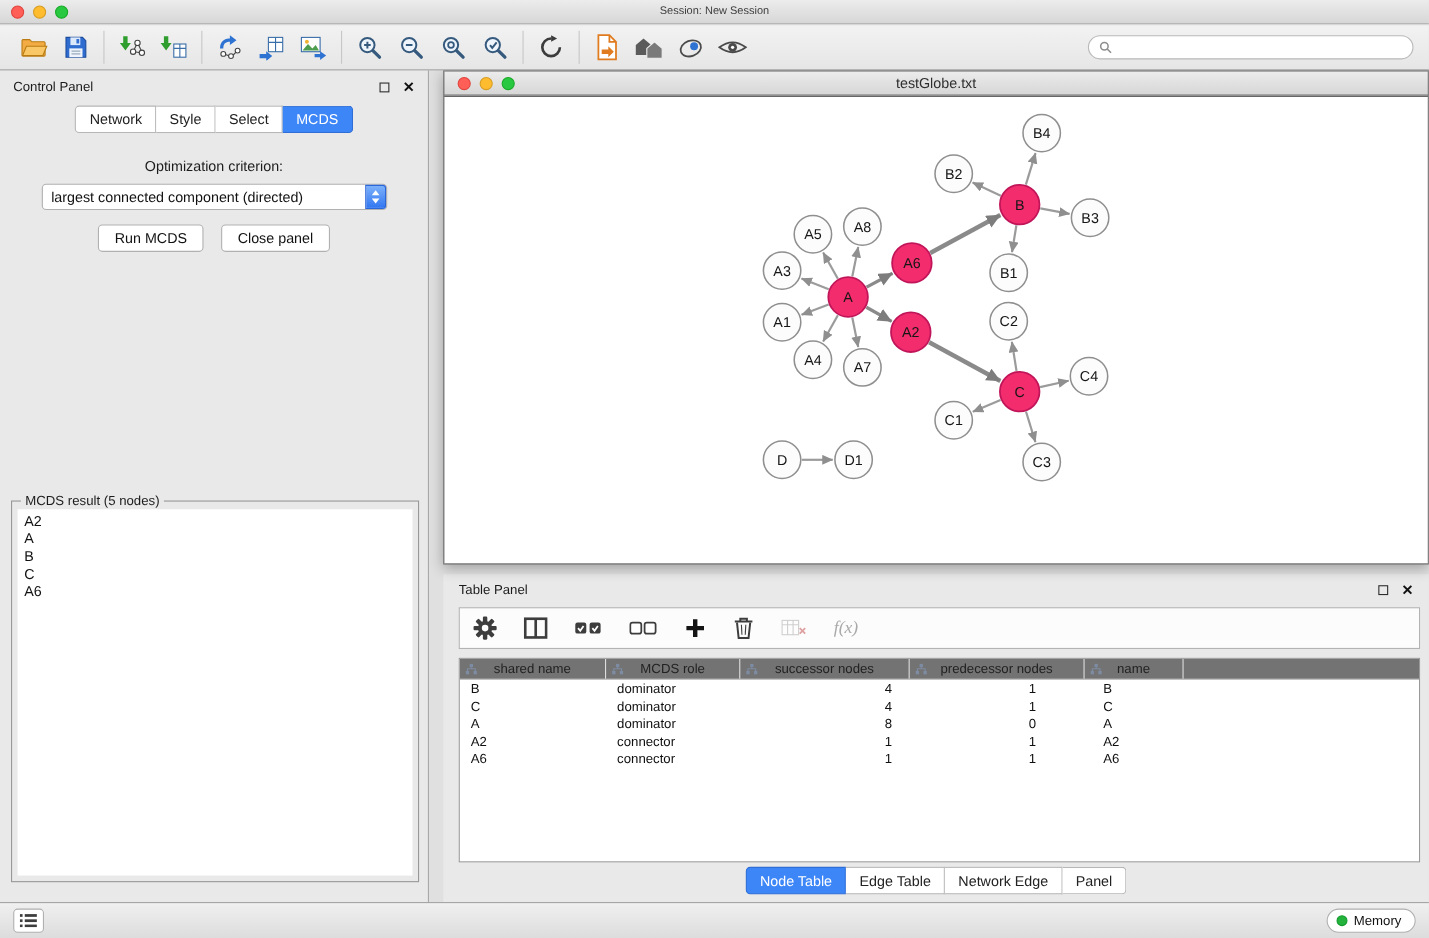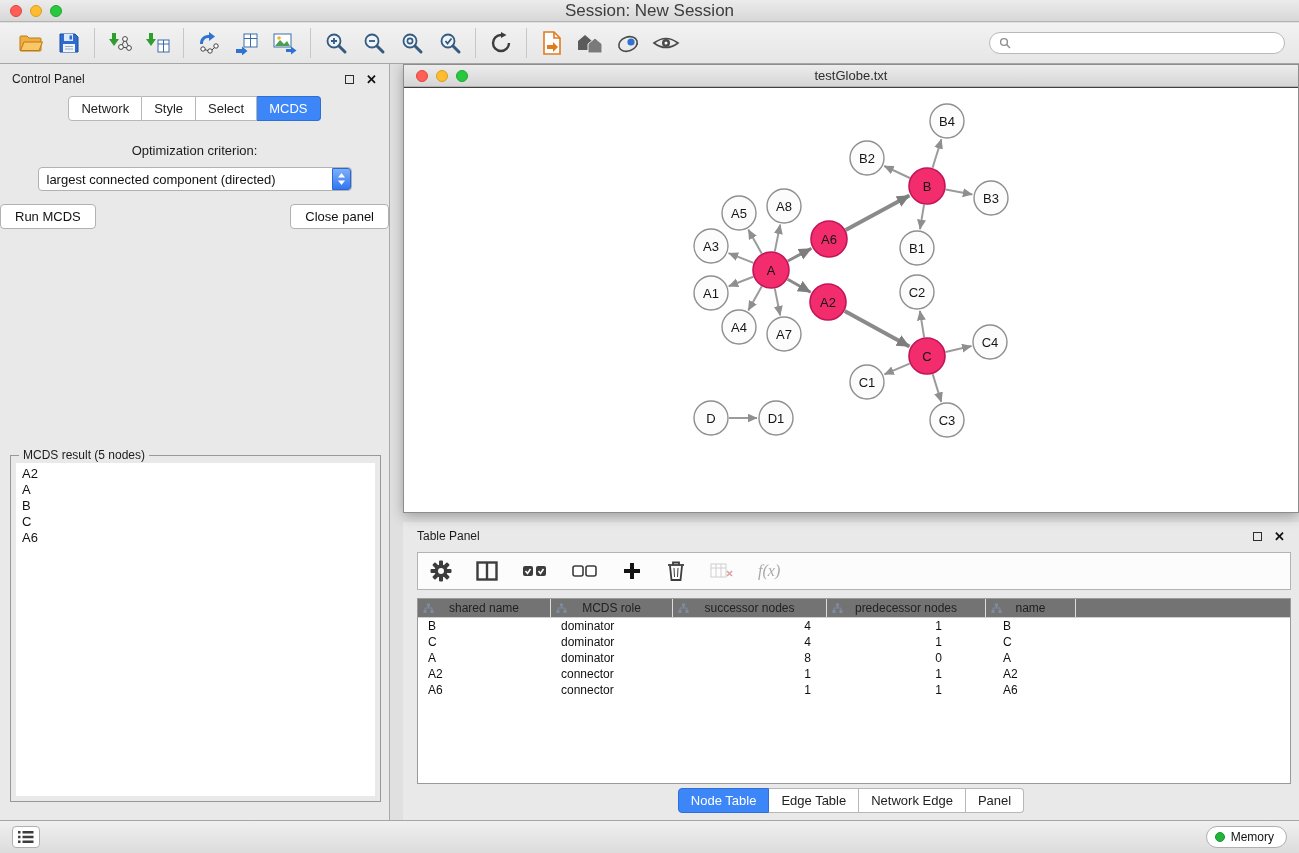--- a/index.html
+++ b/index.html
@@ -6,21 +6,21 @@
 html,body{width:1299px;height:853px}
 body{font-family:"Liberation Sans",sans-serif;background:#e0e0e0;position:relative;overflow:hidden;-webkit-font-smoothing:antialiased}
 
 
 .titlebar{position:absolute;top:0;left:0;width:100%;height:22px;background:linear-gradient(#ececec,#d7d7d7);border-bottom:1px solid #b3b3b3;display:flex;align-items:center;z-index:30}
 .traffic{display:flex;gap:8px;margin-left:10px;z-index:2}
 .tl{width:12px;height:12px;border-radius:50%}
 .tl.red{background:#ff5f57;border:1px solid #e0443e}
 .tl.yellow{background:#febc2e;border:1px solid #d89e24}
 .tl.green{background:#28c840;border:1px solid #1aab29}
-.bar-title{position:absolute;left:0;right:0;text-align:center;font-size:17px;color:#3d3d3d}
+.bar-title{position:absolute;left:0;right:0;text-align:center;font-size:10px;color:#3d3d3d}
 
 
 .toolbar{position:absolute;top:23px;left:0;width:100%;height:41px;background:linear-gradient(#f2f2f2,#e6e6e6);border-bottom:1px solid #a6a6a6;display:flex;align-items:center;padding:0 12px;z-index:25}
 .tbtn{width:38px;height:34px;display:flex;align-items:center;justify-content:center;border-radius:4px;flex:0 0 auto}
 .tsep{width:1px;height:30px;background:#c7c7c7;margin:0 6px;flex:0 0 auto}
 .searchbox{margin-left:auto;width:296px;height:22px;background:#fff;border:1px solid #b9b9b9;border-radius:12px;display:flex;align-items:center;padding:0 9px;gap:5px;flex:0 0 auto;margin-right:2px}
 .searchbox input{border:none;outline:none;flex:1;font-size:12px;font-family:inherit;background:transparent;color:#333}
 
 
 .control-panel{position:absolute;left:0;top:64px;width:390px;bottom:33px;background:#e9e9e9;border-right:1px solid #a9a9a9}
@@ -30,21 +30,21 @@
 .close-glyph{font-size:13px;font-weight:bold;color:#111;line-height:1}
 .cp-tabs{display:flex;justify-content:center;margin-top:2px}
 .cp-tab,.tp-tab{padding:4px 12px;font-size:13px;background:#ffffff;border:1px solid #b7b7b7;border-left:none;color:#222;cursor:default}
 .cp-tab:first-child,.tp-tab:first-child{border-left:1px solid #b7b7b7;border-radius:4px 0 0 4px}
 .cp-tab:last-child,.tp-tab:last-child{border-radius:0 4px 4px 0}
 .cp-tab.active,.tp-tab.active{background:#3d86f7;border-color:#2f6ed6;color:#fff}
 .opt-label{text-align:center;margin-top:22px;font-size:13px;color:#1c1c1c}
 .dropdown{width:314px;height:24px;margin:9px auto 0;background:#fff;border:1px solid #b1b1b1;border-radius:4px;display:flex;align-items:center;font-size:13px;color:#111}
 .dropdown .val{padding-left:8px;flex:1;white-space:nowrap;overflow:hidden}
 .dropdown .stepper{width:19px;height:22px;background:linear-gradient(#7cb0fb,#3277f1);border:1px solid #2b67d8;border-radius:0 3px 3px 0;display:flex;align-items:center;justify-content:center}
-.cp-buttons{display:flex;justify-content:space-between;gap:16px;margin-top:13px}
+.cp-buttons{display:flex;justify-content:center;gap:16px;margin-top:13px}
 .btn{background:#fff;border:1px solid #b1b1b1;border-radius:4px;padding:4px 14px;font-size:13px;color:#111}
 .result-box{position:absolute;left:10px;right:8px;top:391px;bottom:18px;border:1px solid #989898;padding:7px 5px 5px 5px}
 .result-title{position:absolute;top:-8px;left:8px;background:#e9e9e9;padding:0 4px;font-size:12px;color:#1c1c1c}
 .result-list{width:100%;height:100%;background:#fff;font-size:13px;color:#111;padding:3px 6px;overflow:auto}
 .result-item{line-height:16px}
 
 
 .net-window{position:absolute;left:403px;top:64px;right:0;height:449px;background:#404040;border:1px solid #8d8d8d;box-shadow:0 3px 12px rgba(0,0,0,.3);z-index:10}
 .net-titlebar{height:22px;background:linear-gradient(#ececec,#d6d6d6);border-bottom:1px solid #b3b3b3;display:flex;align-items:center;position:relative}
 .net-titlebar .traffic{margin-left:12px}

